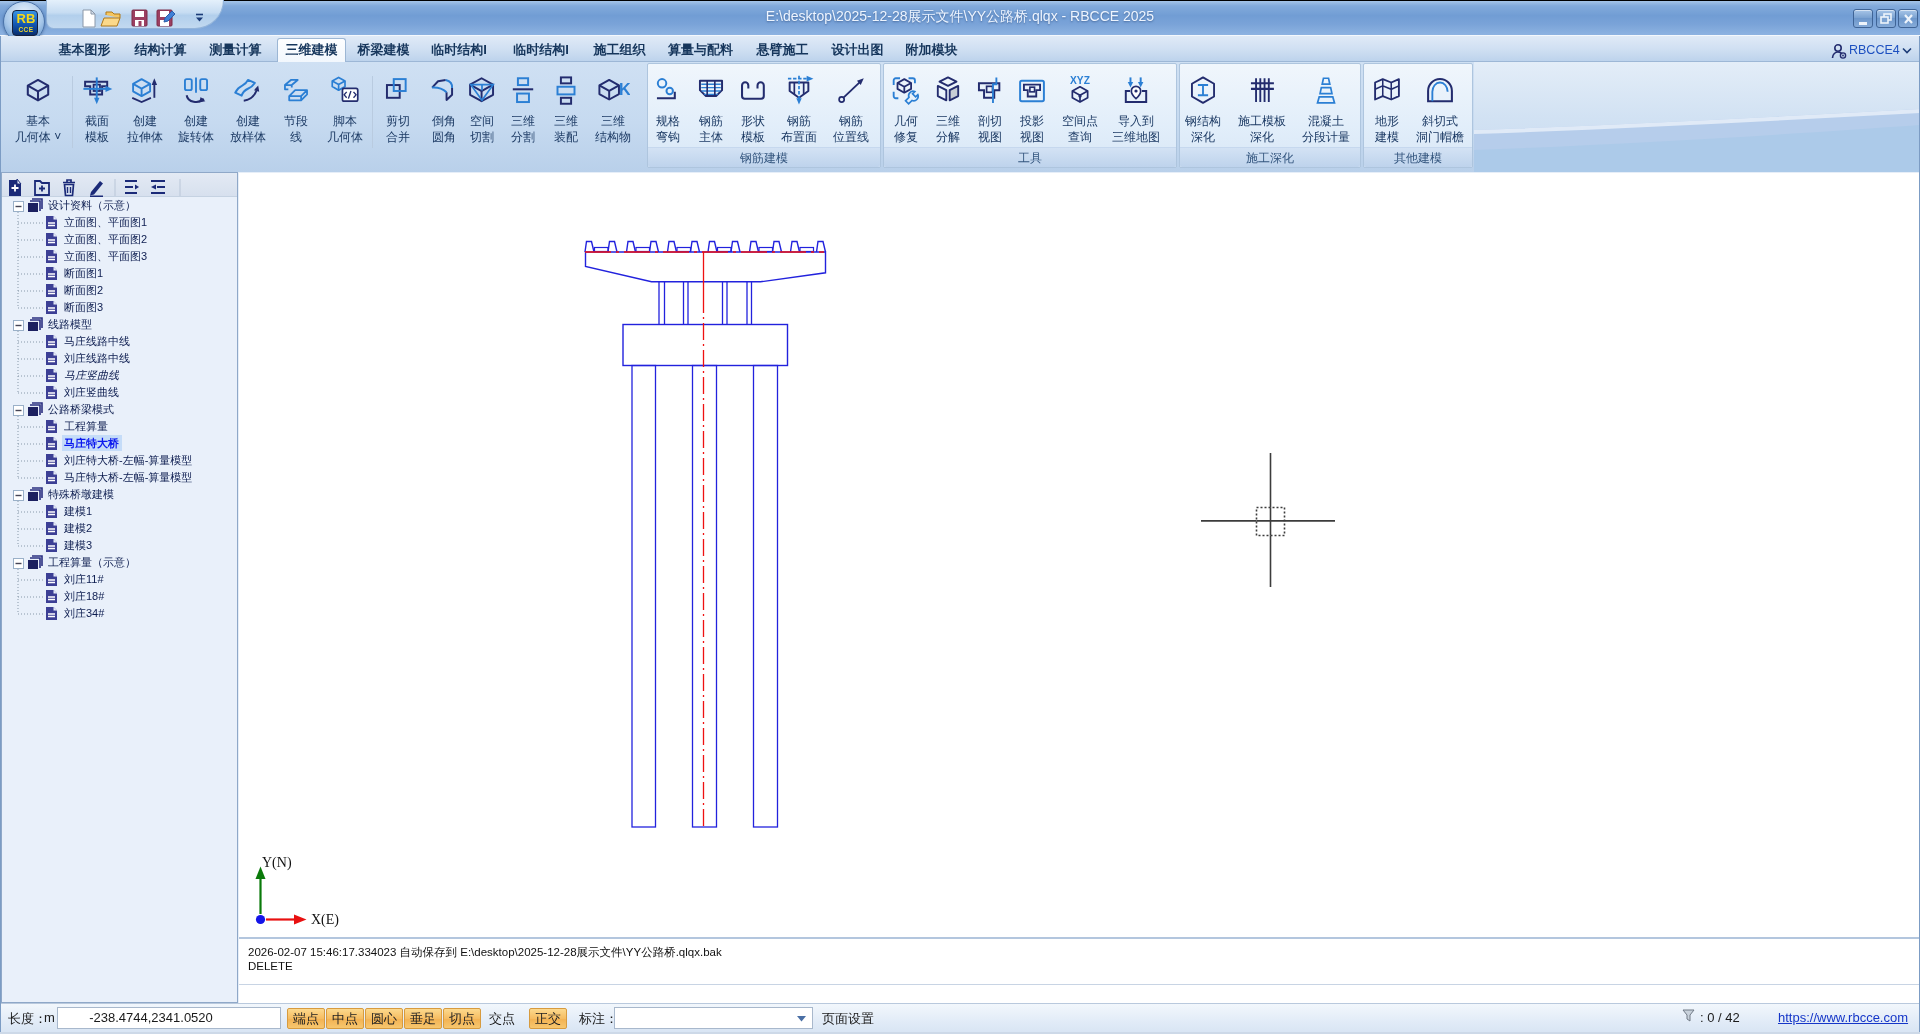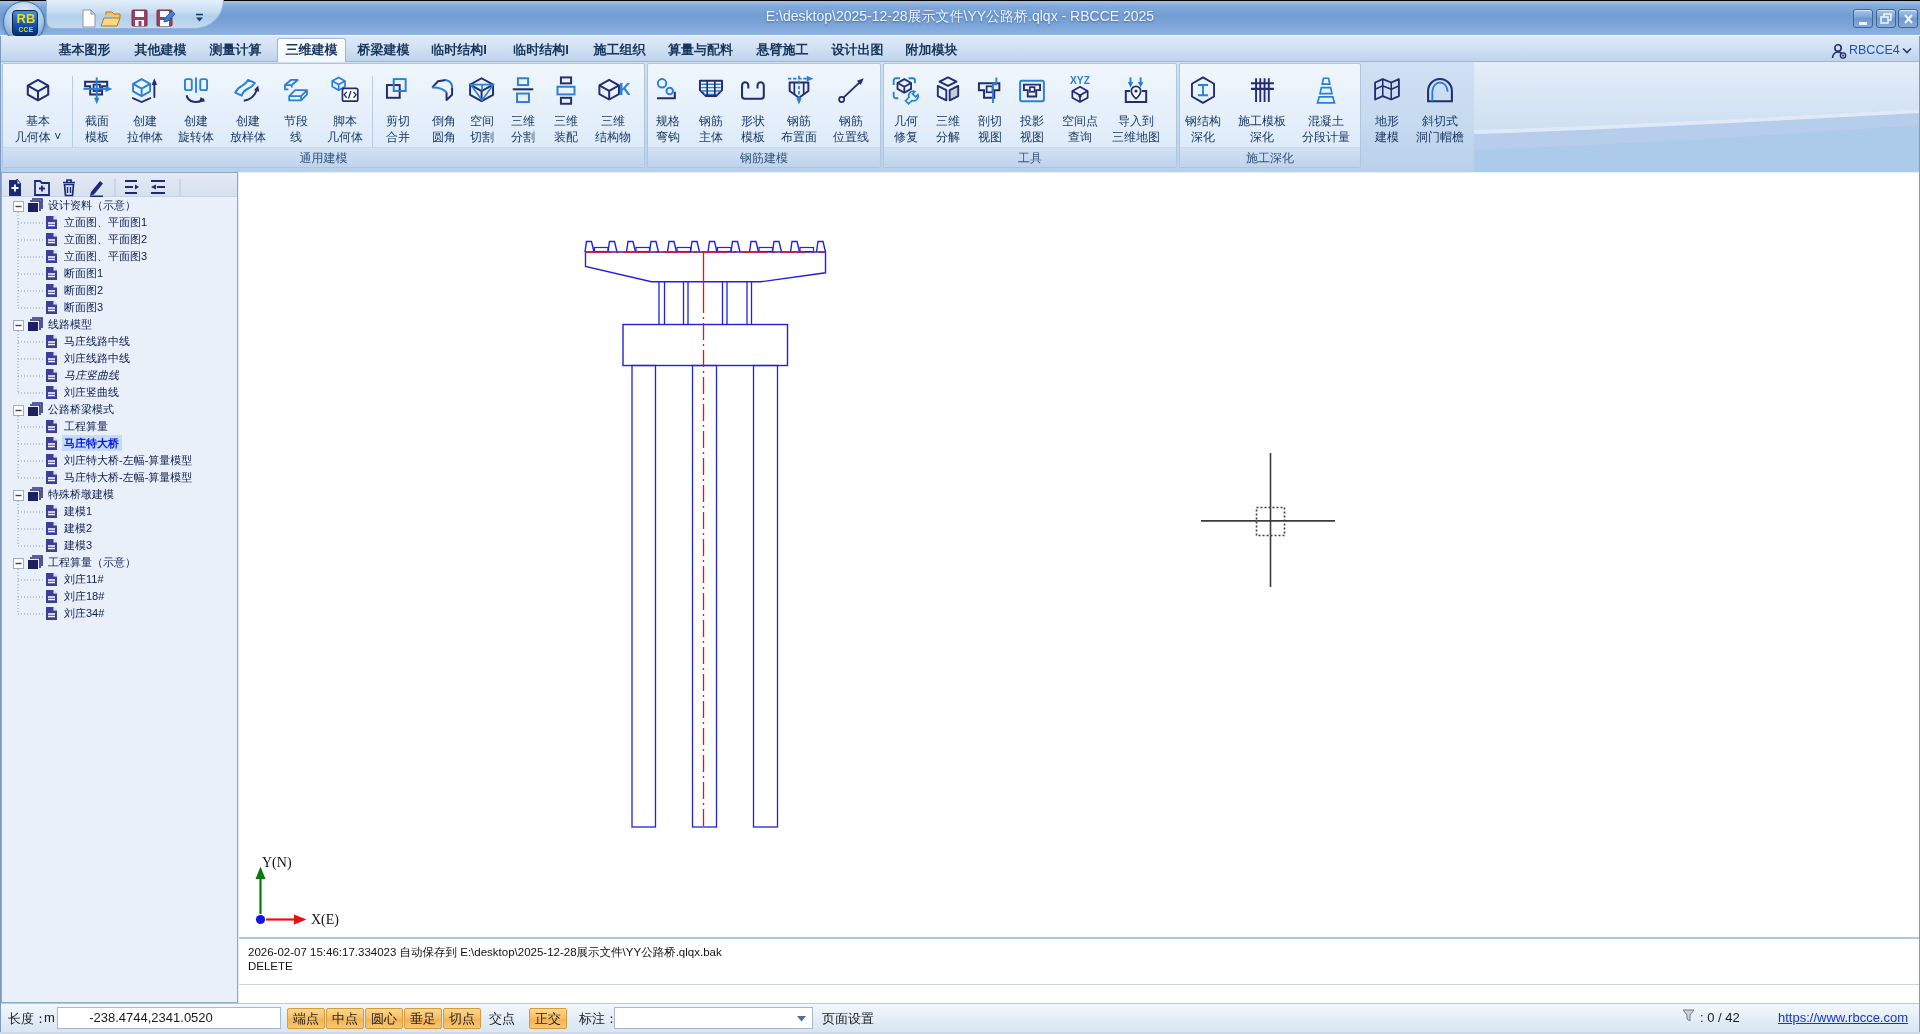--- a/index.html
+++ b/index.html
@@ -137,21 +137,21 @@
       <path d="M8 8 L15 1 l3 3 L11 11 l-4 1 z" fill="#3f7fd6" stroke="#2a5da8"></path>
     </g>
 
     <path d="M116 5.5 h7" stroke="#1c3c78" stroke-width="1.6" fill="none"></path>
       <path d="M116 8.5 L123 8.5 L119.5 12.5 Z" fill="#1c3c78"></path>
   </svg>
 
   <div id="menurow" class="abs"></div>
   <div id="tabsel" class="abs" style="left:277px;width:69px;"></div>
   <div class="tab abs" style="left:57px;width:55px;">基本图形</div>
-  <div class="tab abs" style="left:133px;width:55px;">其他建模</div>
+  <div class="tab abs" style="left:133px;width:55px;">结构计算</div>
   <div class="tab abs" style="left:208px;width:55px;">测量计算</div>
   <div class="tab abs" style="left:284px;width:55px;">三维建模</div>
   <div class="tab abs" style="left:356px;width:55px;">桥梁建模</div>
   <div class="tab abs" style="left:430px;width:58px;">临时结构I</div>
   <div class="tab abs" style="left:510px;width:62px;">临时结构I</div>
   <div class="tab abs" style="left:592px;width:55px;">施工组织</div>
   <div class="tab abs" style="left:666px;width:69px;">算量与配料</div>
   <div class="tab abs" style="left:755px;width:55px;">悬臂施工</div>
   <div class="tab abs" style="left:830px;width:55px;">设计出图</div>
   <div class="tab abs" style="left:904px;width:55px;">附加模块</div>
@@ -174,31 +174,31 @@
             <stop offset="0.5" stop-color="#d2e2f3"></stop>
             <stop offset="1" stop-color="#c8daf0"></stop>
     </linearGradient>
         </defs>
     <rect width="446" height="110" fill="url(#wbg)"></rect>
     <path d="M0 68 C 150 63 300 55 446 47 L446 110 L0 110 Z" fill="#b6cdeb"></path>
     <path d="M0 88 C 160 82 320 72 446 63 L446 110 L0 110 Z" fill="#accae9"></path>
     <path d="M0 68 C 150 63 300 55 446 47 L446 51 C300 59 150 67 0 72 Z" fill="#e0eaf7"></path>
   </svg></div>
 
-  <div class="rgroup abs" style="left:2px;width:643px;">
-      <div class="glabel">通用建模</div>
-    </div>
   <div class="rgroup abs" style="left:647px;width:234px;">
       <div class="glabel">钢筋建模</div>
     </div>
   <div class="rgroup abs" style="left:883px;width:294px;">
       <div class="glabel">工具</div>
     </div>
   <div class="rgroup abs" style="left:1179px;width:182px;">
       <div class="glabel">施工深化</div>
+    </div>
+  <div class="rgroup abs" style="left:1363px;width:110px;">
+      <div class="glabel">其他建模</div>
     </div>
 
   <div id="ribboncols" class="abs" style="left:0;top:62px;width:1920px;height:110px;">
   <div class="vsep" style="left:72px;"></div>
   <div class="vsep" style="left:372px;"></div>
   <div class="rcol" style="left:-17px;width:110px;"><svg width="40" height="40" viewBox="0 0 40 40">
           <path d="M20.0 7 L32 13.72 L32 24.28 L20.0 31 L8 24.28 L8 13.72 Z" fill="none" stroke="#232c6e" stroke-width="2.4" stroke-linejoin="round"></path>
           <path d="M8 13.72 L20.0 20.44 L32 13.72 M20.0 20.44 L20.0 31" fill="none" stroke="#232c6e" stroke-width="2.4" stroke-linejoin="round"></path>
         </svg><div class="cap">基本<br>几何体 ˅</div></div>
   <div class="rcol" style="left:42px;width:110px;"><svg width="40" height="40" viewBox="0 0 40 40">

